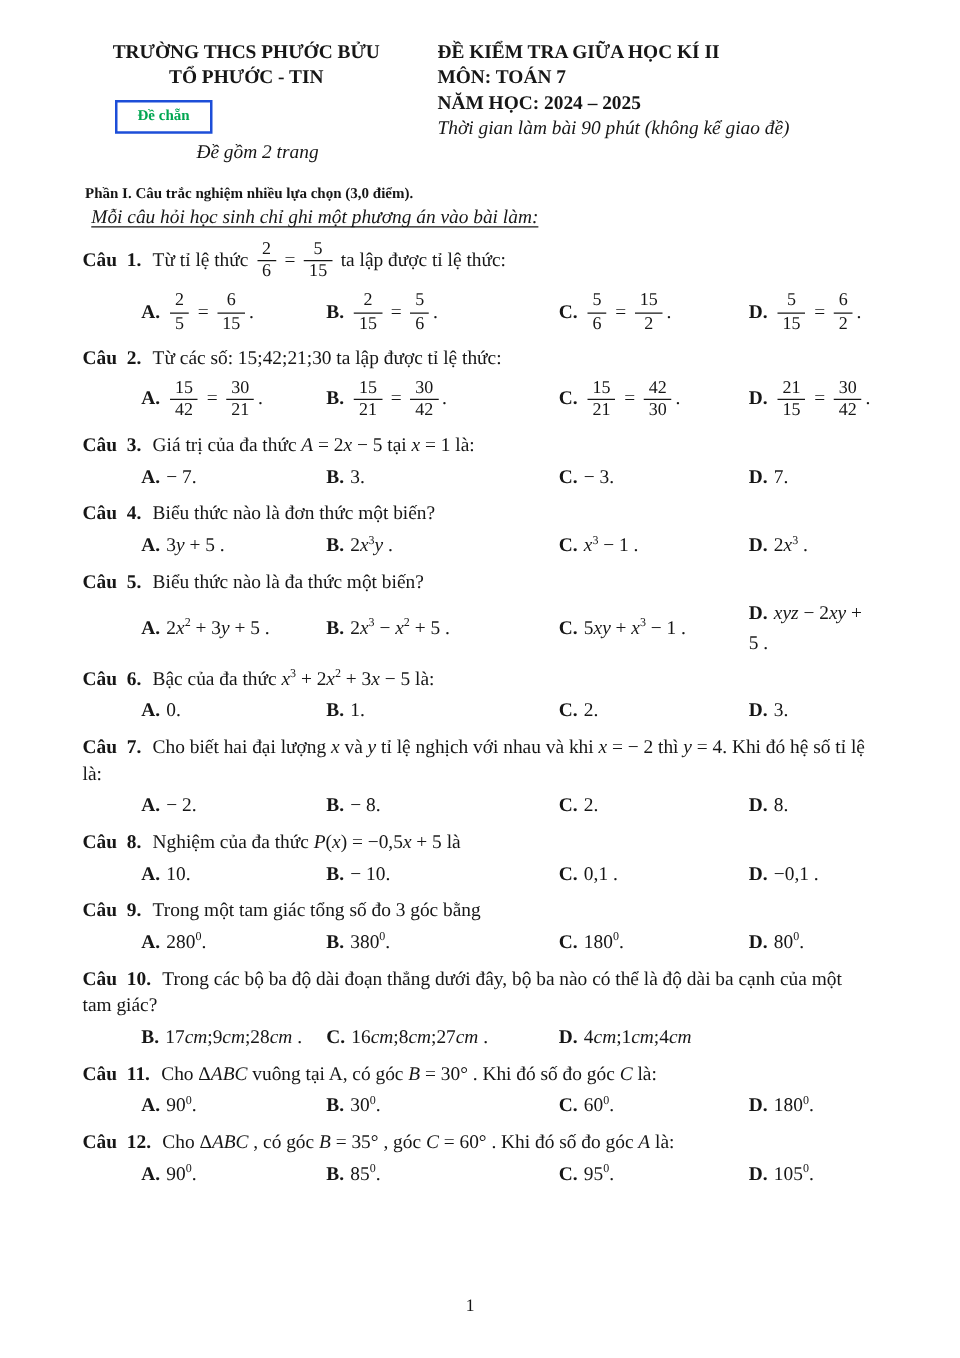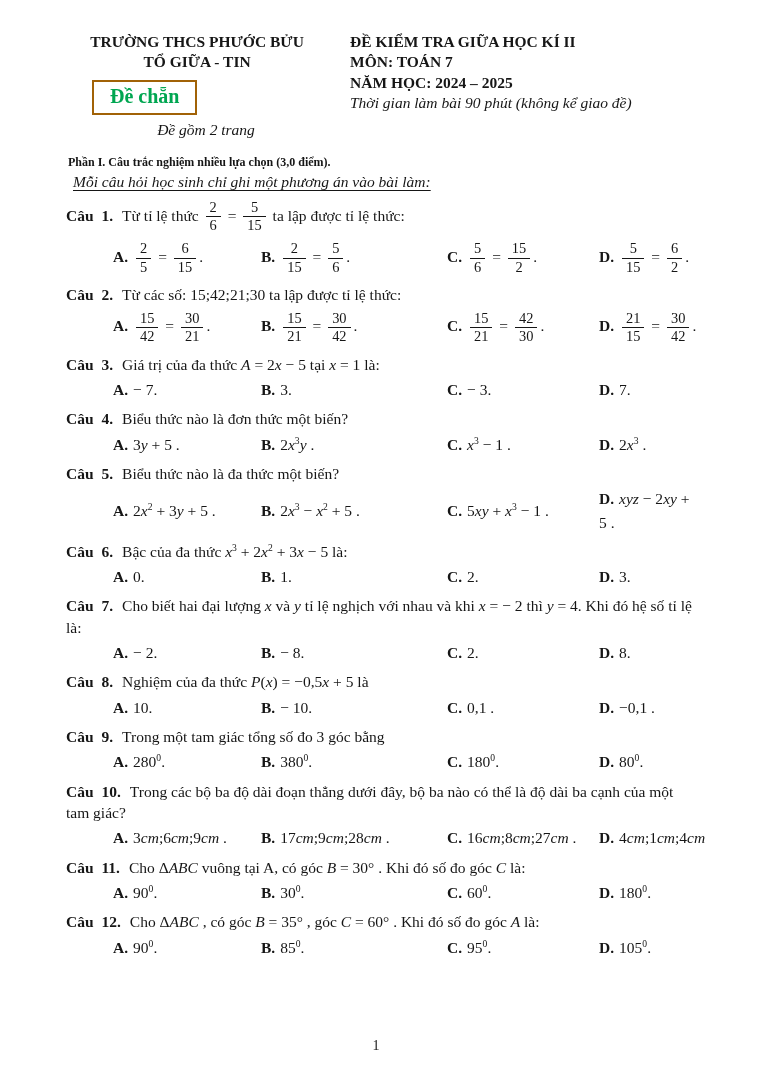--- a/index.html
+++ b/index.html
@@ -20,24 +20,24 @@
     align-items:flex-start;
     padding:32px 50px 0 66px;
   }
   .header-left{width:262px;text-align:center;}
   .header-right{width:352px;}
   .h-bold{font-weight:bold;line-height:1.32;}
   .h-italic{font-style:italic;line-height:1.32;}
   .badge-wrap{text-align:left;margin:7px 0 6px 26px;}
   .badge{
     display:inline-block;
-    border:2px solid #a16207;
+    border:2px solid #1d4ed8;
     padding:3px 16px 5px;
     font-weight:bold;
-    font-size:20px;
+    font-size:12px;
   }
   .pages-note{font-style:italic;margin-top:6px;margin-left:18px;}
   
   .content{padding:0 52px 0 66px;}
   .section-heading{
     font-weight:bold;
     margin:16px 0 3px 2px;
     font-size:12px;
   }
   .instruction{
@@ -80,21 +80,21 @@
   }
 </style>
 </head>
 <body>
 
 <div class="page">
 
   <div class="header">
     <div class="header-left">
       <div class="h-bold">TRƯỜNG THCS PHƯỚC BỬU</div>
-      <div class="h-bold">TỔ GIỮA - TIN</div>
+      <div class="h-bold">TỔ PHƯỚC - TIN</div>
       <div class="badge-wrap">
         <span class="badge" style="color: rgb(0, 166, 81);">Đề chẵn</span>
       </div>
       <div class="pages-note">Đề gồm 2 trang</div>
     </div>
     <div class="header-right">
       <div class="h-bold">ĐỀ KIỂM TRA GIỮA HỌC KÍ II</div>
       <div class="h-bold">MÔN: TOÁN 7</div>
       <div class="h-bold">NĂM HỌC: 2024 – 2025</div>
       <div class="h-italic">Thời gian làm bài 90 phút (không kể giao đề)</div>
@@ -236,21 +236,20 @@
           <div class="options">
             <div class="option"><b>A.</b><span>280<sup>0</sup>.</span></div>
             <div class="option"><b>B.</b><span>380<sup>0</sup>.</span></div>
             <div class="option"><b>C.</b><span>180<sup>0</sup>.</span></div>
             <div class="option"><b>D.</b><span>80<sup>0</sup>.</span></div>
           </div>
         </div>
         <div class="question">
           <p class="stem"><b class="qlabel">Câu 10.</b>Trong các bộ ba độ dài đoạn thẳng dưới đây, bộ ba nào có thể là độ dài ba cạnh của một tam giác?</p>
           <div class="options">
-            <div class="option"><b>A.</b><span>3<i>cm</i>;6<i>cm</i>;9<i>cm</i> .</span></div>
             <div class="option"><b>B.</b><span>17<i>cm</i>;9<i>cm</i>;28<i>cm</i> .</span></div>
             <div class="option"><b>C.</b><span>16<i>cm</i>;8<i>cm</i>;27<i>cm</i> .</span></div>
             <div class="option"><b>D.</b><span>4<i>cm</i>;1<i>cm</i>;4<i>cm</i></span></div>
           </div>
         </div>
         <div class="question">
           <p class="stem"><b class="qlabel">Câu 11.</b>Cho  Δ<i>ABC</i> vuông tại A, có góc <i>B</i> = 30° . Khi đó số đo góc <i>C</i> là:</p>
           <div class="options">
             <div class="option"><b>A.</b><span>90<sup>0</sup>.</span></div>
             <div class="option"><b>B.</b><span>30<sup>0</sup>.</span></div>

